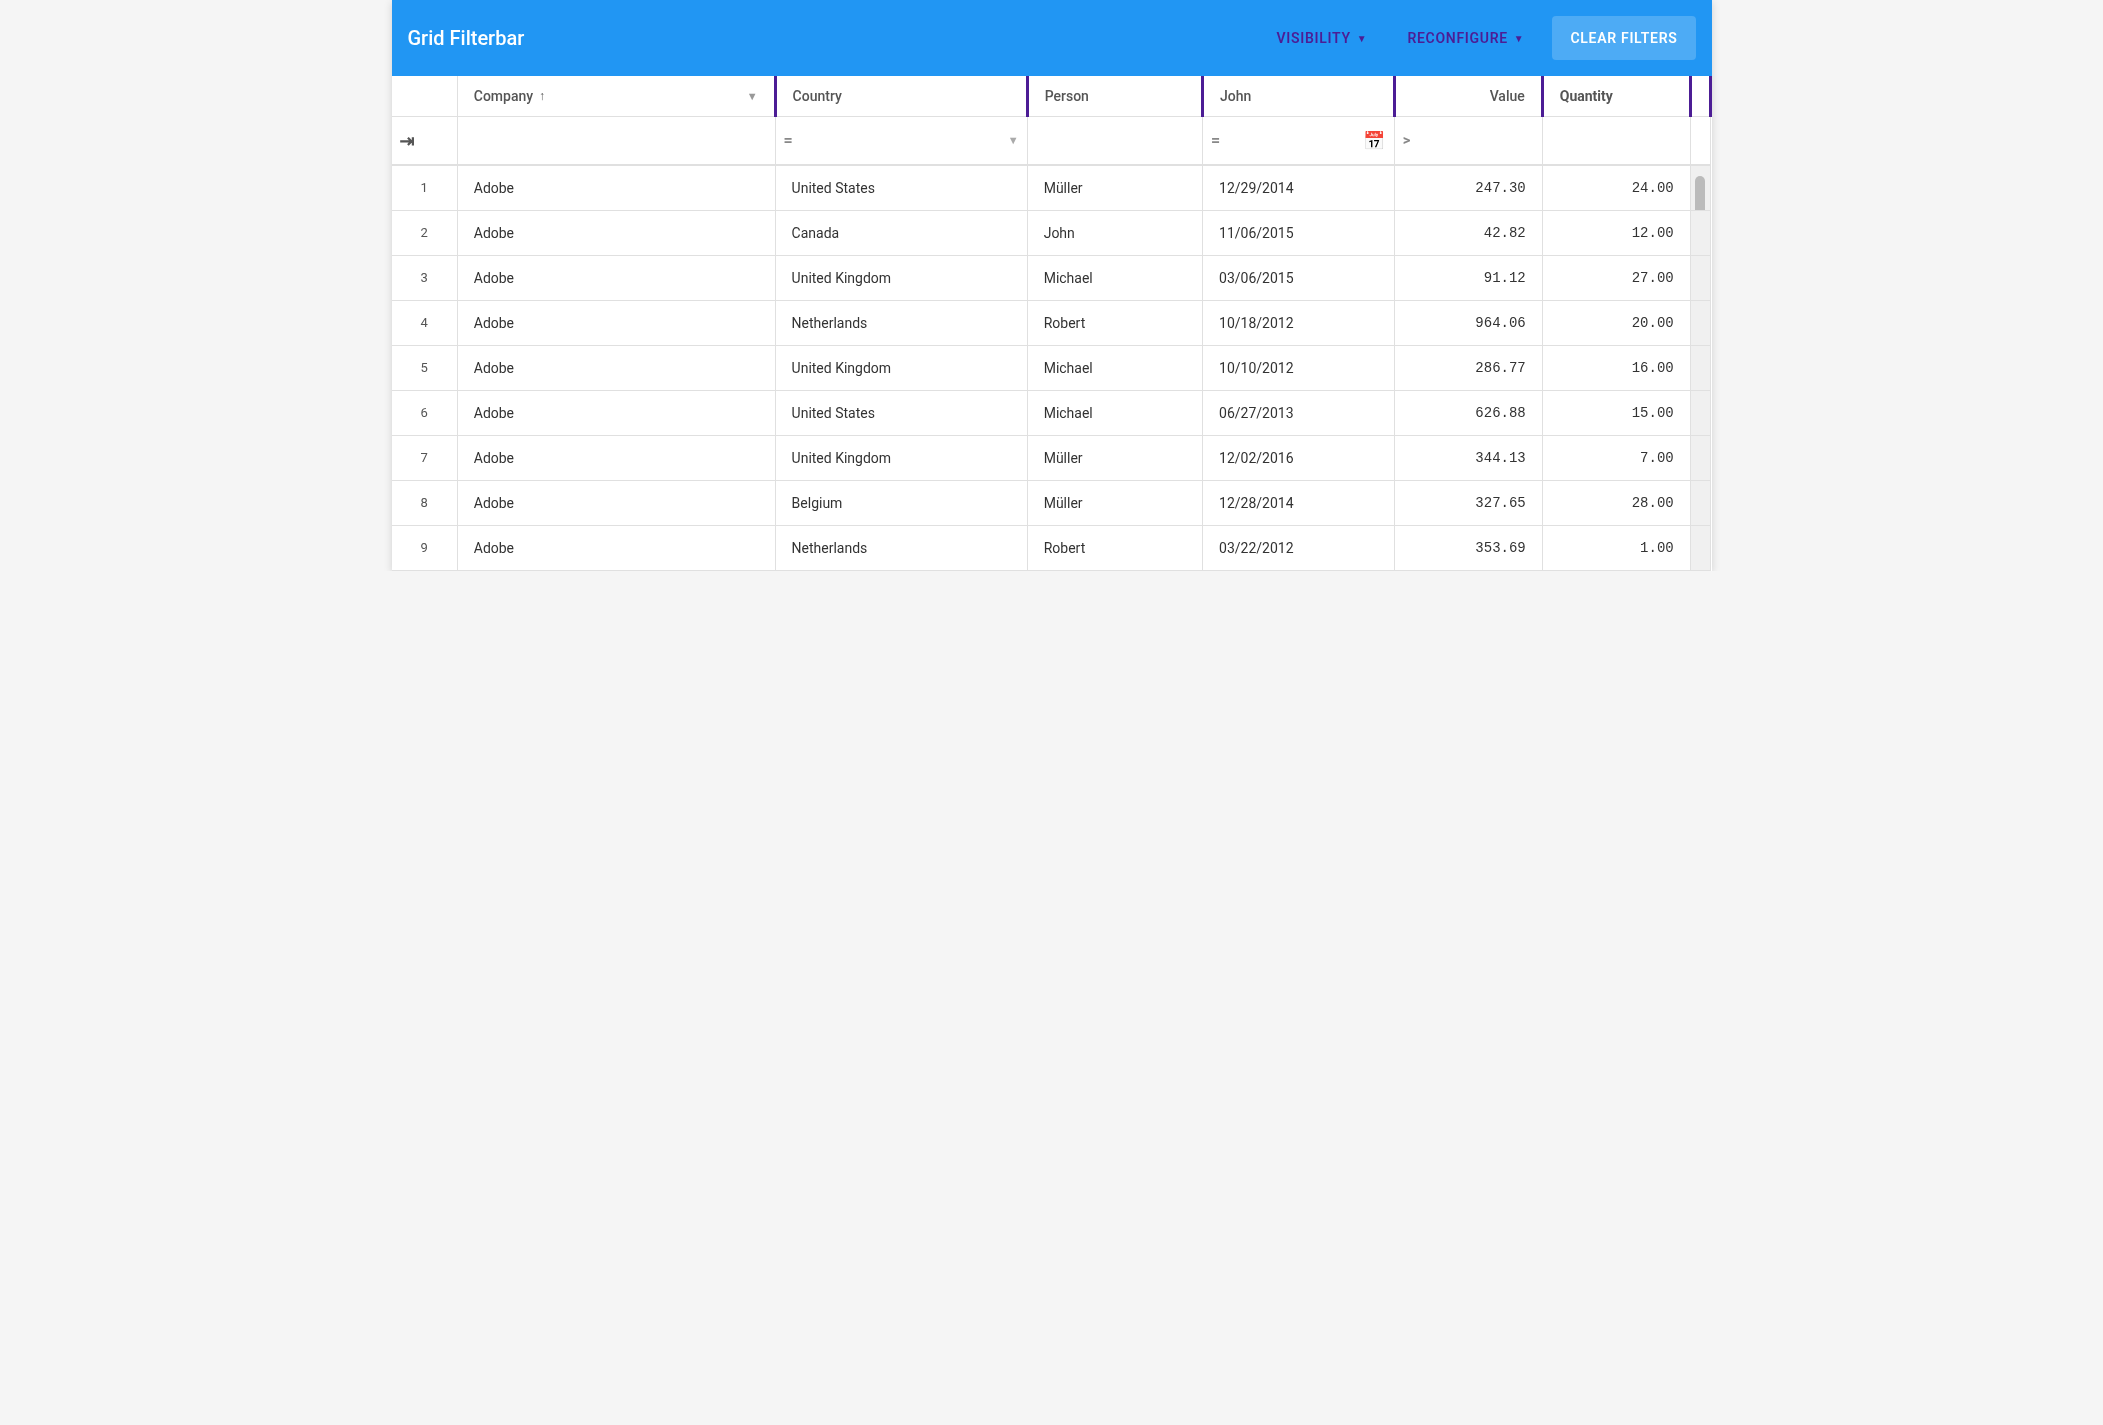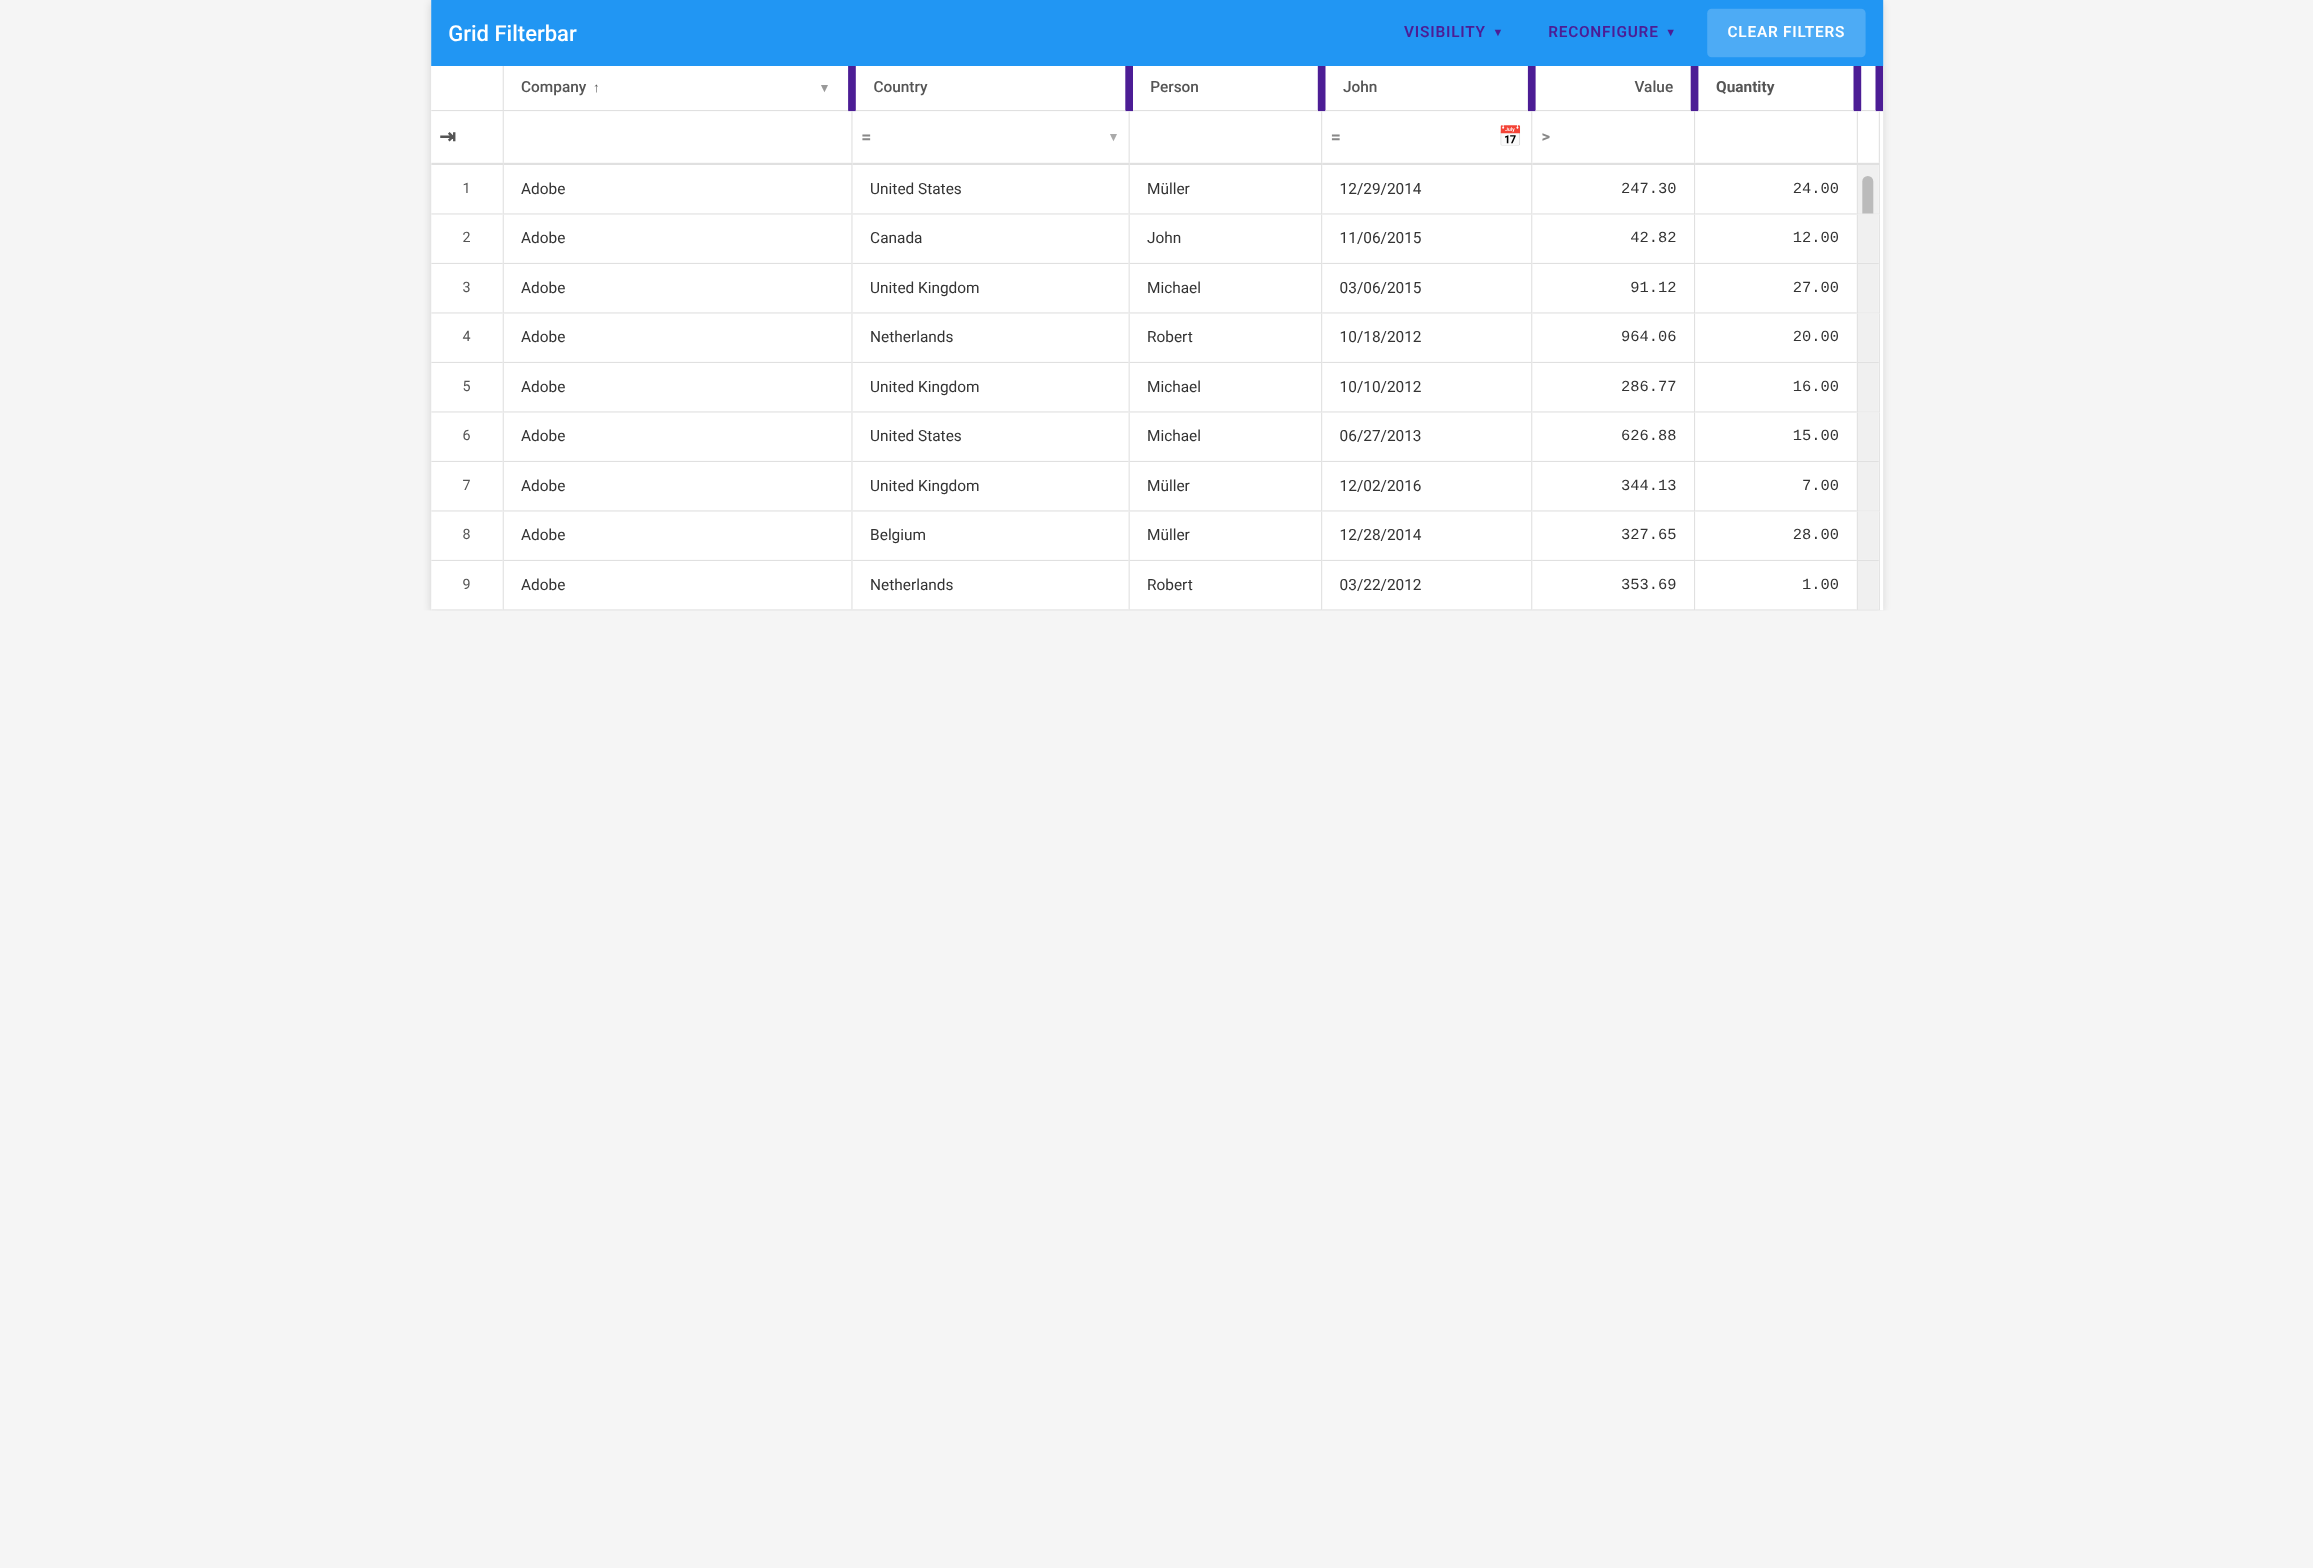--- a/index.html
+++ b/index.html
@@ -22,21 +22,21 @@
       background: #fff;
       box-shadow: 0 2px 8px rgba(0,0,0,0.15);
     }
 
     
     .toolbar {
       background: #2196F3;
       display: flex;
       align-items: center;
       padding: 0 16px;
-      height: 60px;
+      height: 76px;
       gap: 16px;
     }
 
     .toolbar-title {
       color: #fff;
       font-size: 20px;
       font-weight: 500;
       flex: 1;
     }
 
@@ -91,21 +91,21 @@
     col.col-person { width: 160px; }
     col.col-date   { width: 175px; }
     col.col-value  { width: 135px; }
     col.col-qty    { width: 135px; }
     col.col-scroll { width: 18px; }
 
     
     thead tr.header-row th {
       background: #fff;
       border-bottom: 1px solid #e0e0e0;
-      border-right: 7px solid #4c1d95;
+      border-right: 3px solid #4c1d95;
       padding: 12px 16px;
       font-size: 14px;
       font-weight: 500;
       color: #555;
       text-align: left;
       white-space: nowrap;
       overflow: hidden;
       text-overflow: ellipsis;
     }
 

